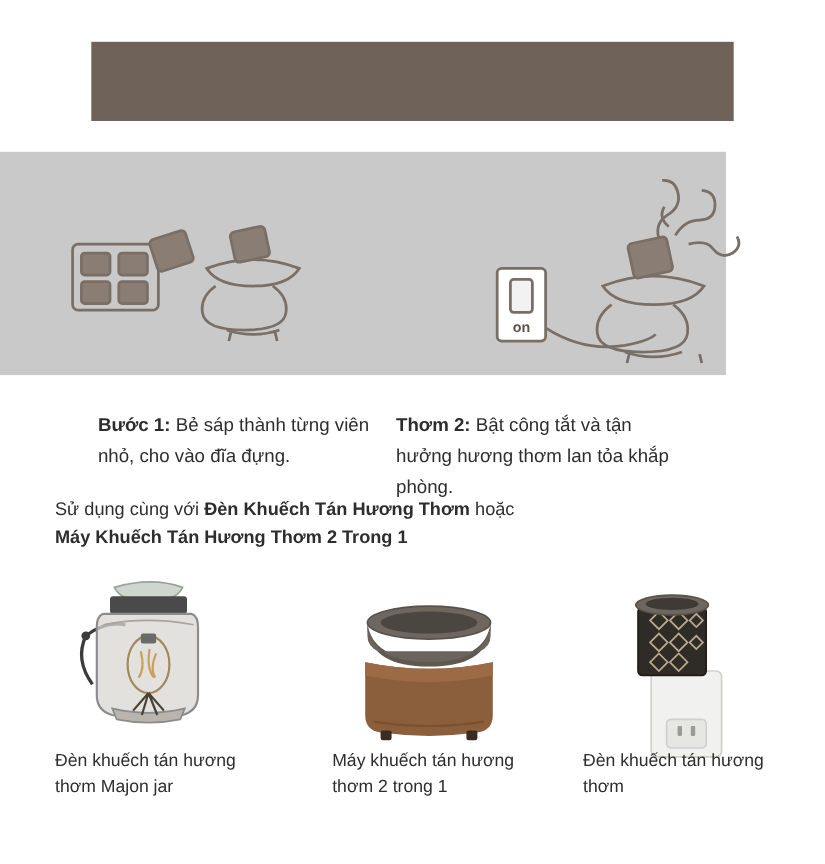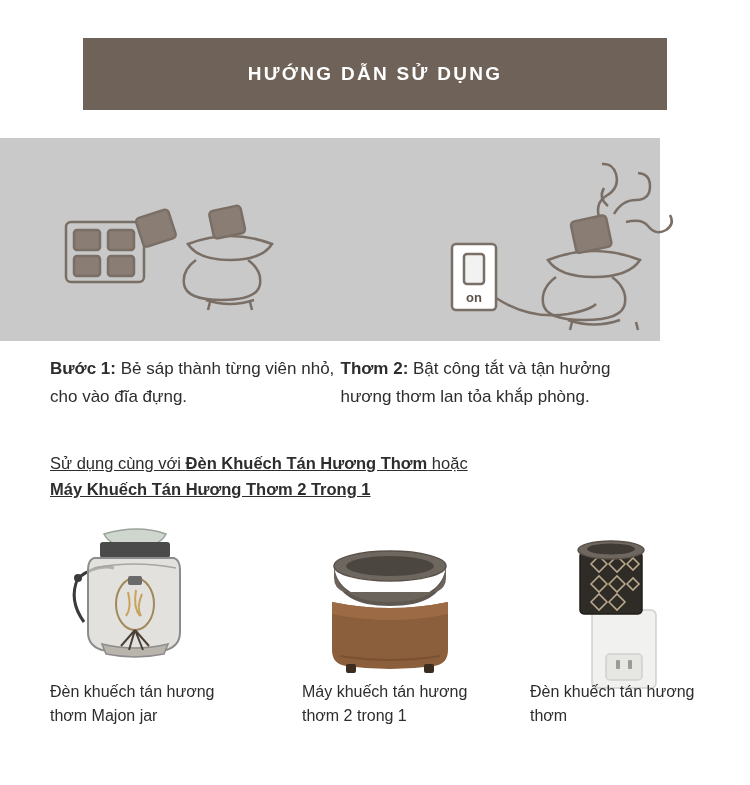--- a/index.html
+++ b/index.html
@@ -46,44 +46,44 @@
     top: 138px;
     width: 660px;
     height: 203px;
     background: #c9c9c9;
   }
 
   
   .steps {
     position: absolute;
     left: 0;
-    top: 355px;
+    top: 373px;
     width: 626px;
     display: flex;
+    padding-left: 39px;
   }
   .step {
     width: 346px;
     font-size: 17px;
     line-height: 28px;
     color: #2d2d2d;
   }
   .step.one { margin-left: 50px; }
   .step.two { margin-left: 5px; }
   .step b { font-weight: bold; }
 
   
   .usage {
     position: absolute;
     left: 50px;
     top: 450px;
     width: 660px;
     font-size: 16.5px;
     line-height: 26px;
     color: #2d2d2d;
-    text-decoration: underline;
   }
   .usage b { font-weight: bold; }
 
   
   .products {
     position: absolute;
     left: 0;
     top: 512px;
     width: 750px;
     height: 250px;
@@ -113,21 +113,20 @@
   }
   .p2 .caption { left: 12px; }
   .p3 .caption { left: 10px; }
 
   svg { display: block; }
 </style>
 </head>
 <body>
 
 <div class="banner">
-  <div class="banner-line">HƯỚNG DẪN SỬ DỤNG</div>
 </div>
 
 <div class="illus-band">
 
   <svg style="position:absolute;left:60px;top:48px;" width="240" height="135" viewBox="0 0 240 135">
     <g fill="none" stroke="#7a6f66" stroke-width="2.5">
 
       <rect x="6" y="36" width="78" height="60" rx="5"></rect>
       <rect x="14" y="44" width="26" height="20" rx="3" fill="#8a7d73" stroke="#7a6f66"></rect>
       <rect x="48" y="44" width="26" height="20" rx="3" fill="#8a7d73" stroke="#7a6f66"></rect>

